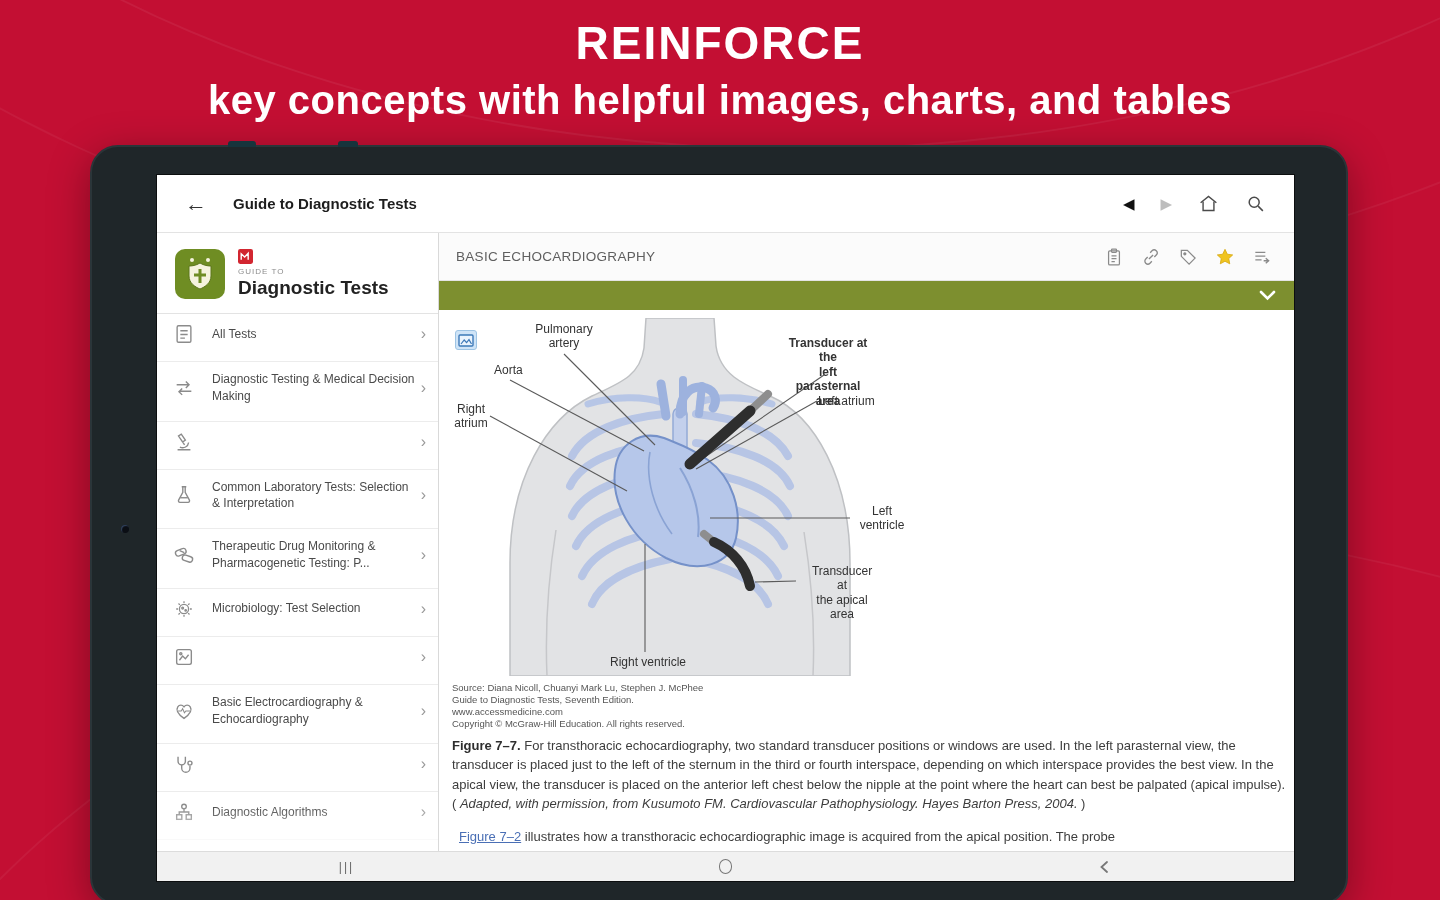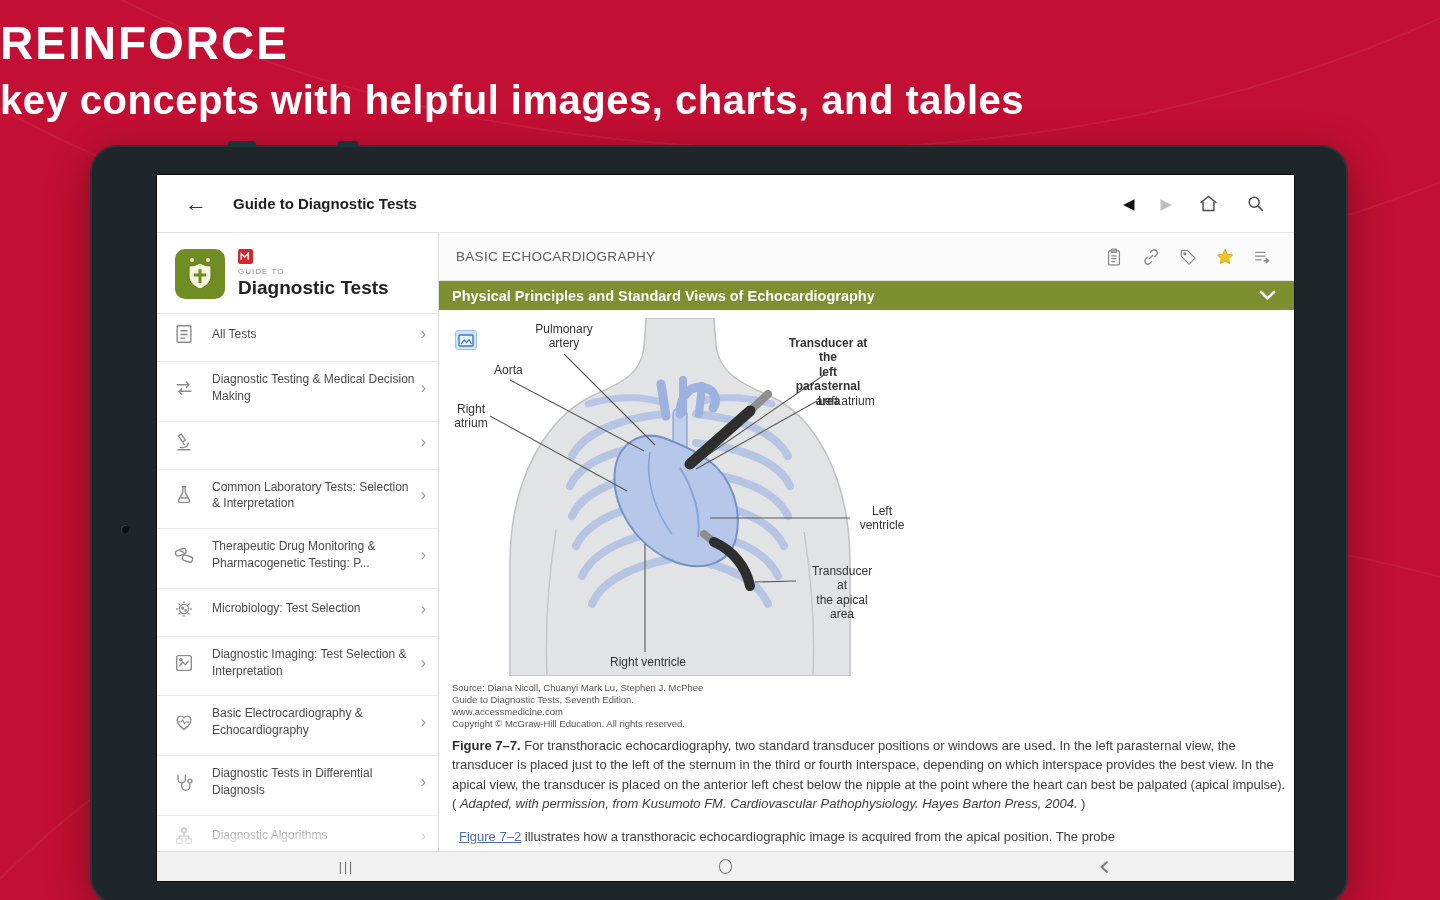--- a/index.html
+++ b/index.html
@@ -6,21 +6,21 @@
   html,body { width:1440px; height:900px; overflow:hidden; }
   body { background:#c30f33; font-family:"Liberation Sans", sans-serif; position:relative; }
 
   
   .bg-curve { position:absolute; border:2px solid rgba(255,255,255,.06); border-radius:50%; pointer-events:none; }
   .bg-curve.c1 { width:2200px; height:1400px; left:-300px; top:-1250px; }
   .bg-curve.c2 { width:2600px; height:1800px; left:-500px; top:-1500px; border-color:rgba(255,255,255,.05); }
   .bg-curve.c3 { width:2400px; height:1600px; left:-200px; top:520px; border-color:rgba(255,255,255,.05); }
 
   
-  .banner { position:absolute; top:16px; left:0; width:100%; color:#fff; }
+  .banner { position:absolute; top:16px; left:0; width:100%; text-align:center; color:#fff; }
   .banner-title { font-size:46px; font-weight:800; letter-spacing:2px; }
   .banner-sub { font-size:40px; font-weight:600; margin-top:8px; letter-spacing:.5px; }
 
   
   .tablet { position:absolute; left:90px; top:145px; width:1258px; height:760px;
             background:#1f2629; border:2px solid #2b3539; border-radius:28px; box-shadow:0 10px 40px rgba(0,0,0,.35); }
   .tab-btn { position:absolute; top:-6px; height:6px; background:#17343c; border-radius:3px 3px 0 0; }
   .tab-btn.b1 { left:136px; width:28px; }
   .tab-btn.b2 { left:246px; width:20px; }
   .camera { position:absolute; left:29px; top:378px; width:8px; height:8px; border-radius:50%;
@@ -224,42 +224,40 @@
           <span class="s-chev">›</span>
         </div>
         <div class="s-item">
           <span class="s-icon">
               <svg viewBox="0 0 24 24" fill="none" stroke="currentColor" stroke-width="1.5">
                 <rect x="4" y="4" width="16" height="16" rx="2"></rect>
                 <path d="M7 15.5 10.5 11l3 3 3.5-4.5"></path>
                 <circle cx="8.5" cy="8.5" r="1.2"></circle>
               </svg>
             </span>
-          <span class="s-label">Diagnostic Imaging: Test Selection &amp; Interpretation</span>
           <span class="s-chev">›</span>
         </div>
         <div class="s-item">
           <span class="s-icon">
               <svg viewBox="0 0 24 24" fill="none" stroke="currentColor" stroke-width="1.5">
                 <path d="M12 20C5.5 15.4 3.2 10.5 5.2 7.4c1.7-2.5 5-2.5 6.8 0 1.8-2.5 5.1-2.5 6.8 0 2 3.1-.3 8-6.8 12.6z"></path>
                 <path d="M5.5 12h3.5l1.5-2.5 2 4.5 1.5-2h4.5" stroke-width="1.1"></path>
               </svg>
             </span>
           <span class="s-label">Basic Electrocardiography &amp; Echocardiography</span>
           <span class="s-chev">›</span>
         </div>
         <div class="s-item">
           <span class="s-icon">
               <svg viewBox="0 0 24 24" fill="none" stroke="currentColor" stroke-width="1.5">
                 <path d="M5.5 4v5a4 4 0 0 0 8 0V4"></path>
                 <path d="M9.5 13v3.5a4.5 4.5 0 0 0 9 0v-2.3"></path>
                 <circle cx="18.5" cy="11" r="2.2"></circle>
               </svg>
             </span>
-          <span class="s-label">Diagnostic Tests in Differential Diagnosis</span>
           <span class="s-chev">›</span>
         </div>
         <div class="s-item">
           <span class="s-icon">
               <svg viewBox="0 0 24 24" fill="none" stroke="currentColor" stroke-width="1.5">
                 <circle cx="12" cy="6" r="2.5"></circle>
                 <path d="M12 8.5V12M12 12H6.8V15M12 12h5.2V15"></path>
                 <rect x="4" y="15" width="5.6" height="5"></rect>
                 <rect x="14.4" y="15" width="5.6" height="5"></rect>
               </svg>
@@ -315,21 +313,20 @@
             <span>
                 <svg class="at-ic" viewBox="0 0 24 24" fill="none" stroke="#8a8a8a" stroke-width="1.6">
                   <path d="M4 6.5h12M4 11h12M4 15.5h7.5"></path>
                   <path d="M16.5 13.5l3.5 3-3.5 3M20 16.5h-6"></path>
                 </svg>
               </span>
           </span>
         </div>
 
         <div class="section-bar">
-          <span class="section-title">Physical Principles and Standard Views of Echocardiography</span>
           <span class="section-chev"><svg width="17" height="11" viewBox="0 0 17 11" fill="none" stroke="#fff" stroke-width="2.6" stroke-linecap="round">
                 <path d="M2 2l6.5 6.5L15 2"></path>
               </svg></span>
         </div>
 
         <div class="content">
 
           <div class="figure-wrap">
             <div class="fig-img-icon">
               <svg viewBox="0 0 16 13" fill="none" stroke="#3d79b8" stroke-width="1.4">

